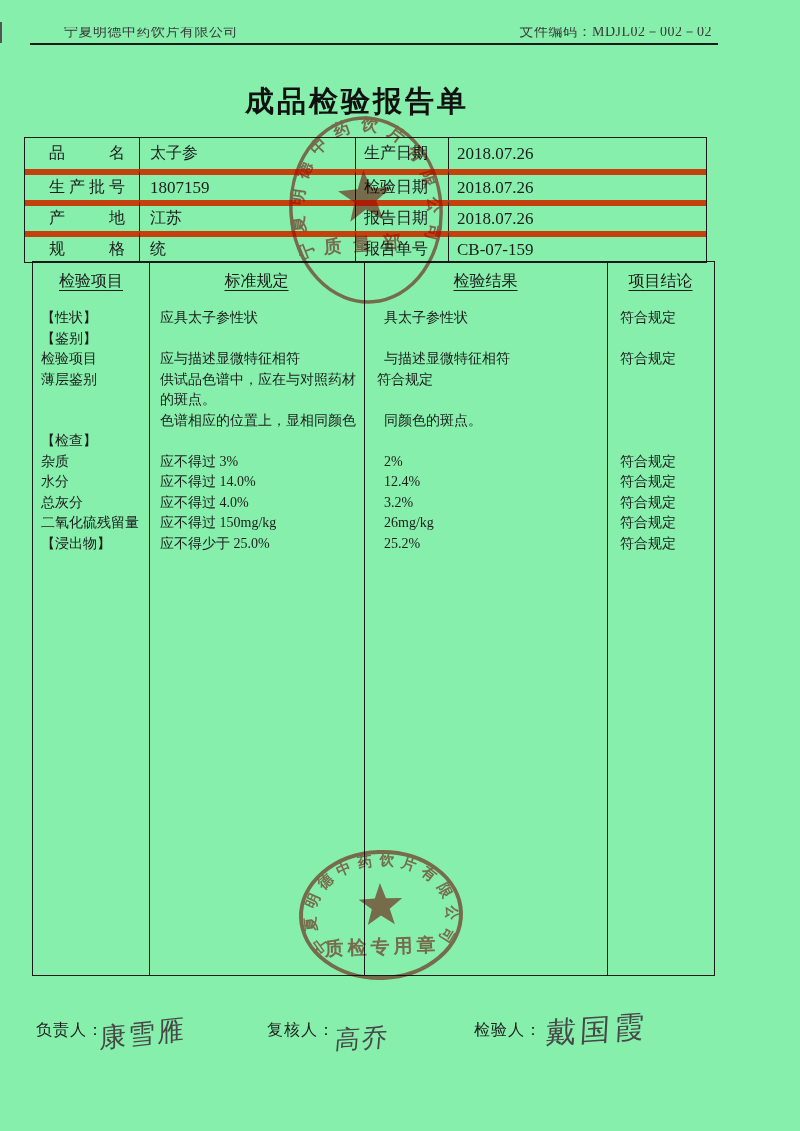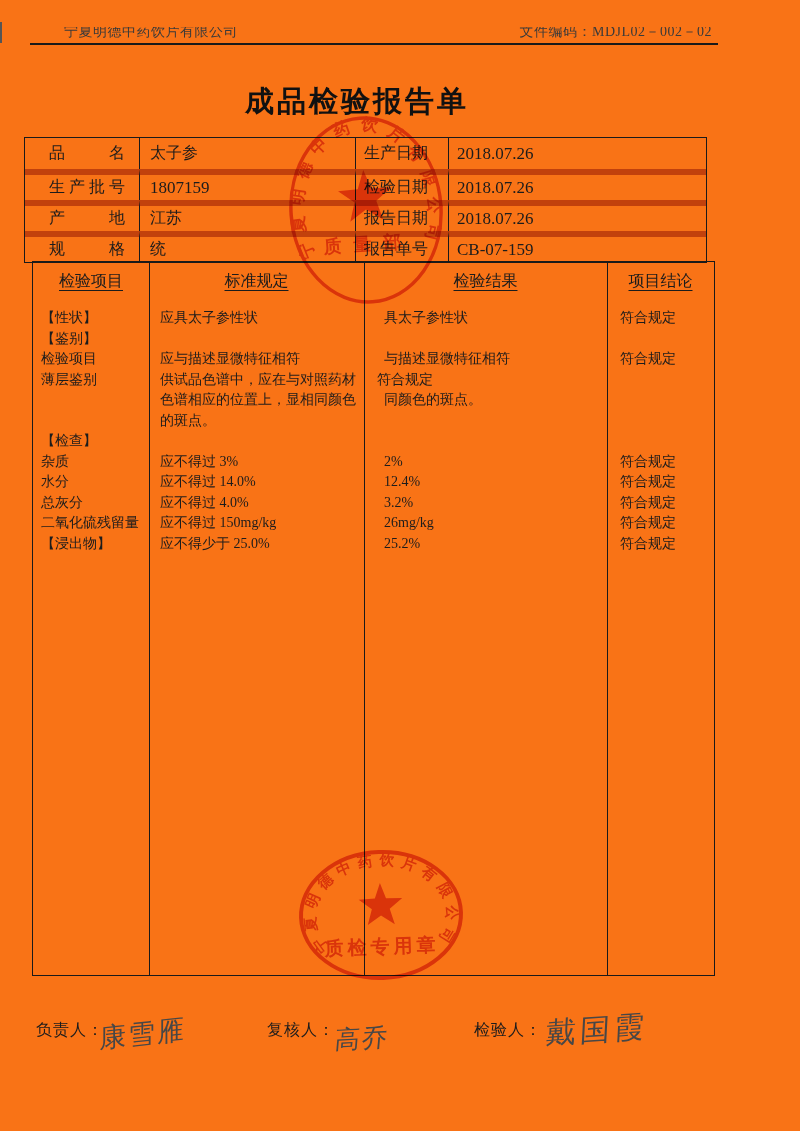--- a/index.html
+++ b/index.html
@@ -1,18 +1,18 @@
 <!DOCTYPE html>
 <html><head>
 <meta charset="utf-8">
 <style>
   html,body { margin:0; padding:0; background:#e9e9e9; }
   .page {
     position:relative; width:800px; height:1131px; margin:0 auto;
-    background:#f97316; overflow:hidden; color:#1c1c1c;
+    background:#86efac; overflow:hidden; color:#1c1c1c;
     font-family:"Liberation Serif","DejaVu Serif",serif;
   }
   .abs { position:absolute; }
 
   
   .hdr-clip { position:absolute; top:27px; height:16px; overflow:hidden; color:#3a3a3a; }
   .hdr-clip span { display:block; margin-top:-4px; font-size:14px; letter-spacing:0.5px; white-space:nowrap; }
   .hdr-left  { left:64px;  width:340px; }
   .hdr-right { left:450px; width:262px; text-align:right; }
   .hdr-rule  { left:30px; top:43px; width:688px; height:2px; background:#1a1a1a; }
@@ -167,28 +167,28 @@
           <div class="cr">与描述显微特征相符</div>
           <div class="cc">符合规定</div>
         </div>
       <div class="line">
           <div class="ci">薄层鉴别</div>
           <div class="cs">供试品色谱中，应在与对照药材</div>
           <div class="cc">符合规定</div>
         </div>
       <div class="line">
           <div class="ci"></div>
+          <div class="cs">的斑点。</div>
+          <div class="cr"></div>
+          <div class="cc"></div>
+        </div>
+      <div class="line">
+          <div class="ci"></div>
           <div class="cs">色谱相应的位置上，显相同颜色</div>
           <div class="cr">同颜色的斑点。</div>
-          <div class="cc"></div>
-        </div>
-      <div class="line">
-          <div class="ci"></div>
-          <div class="cs">的斑点。</div>
-          <div class="cr"></div>
           <div class="cc"></div>
         </div>
       <div class="line">
           <div class="ci">【检查】</div>
           <div class="cs"></div>
           <div class="cr"></div>
           <div class="cc"></div>
         </div>
       <div class="line">
           <div class="ci">杂质</div>

